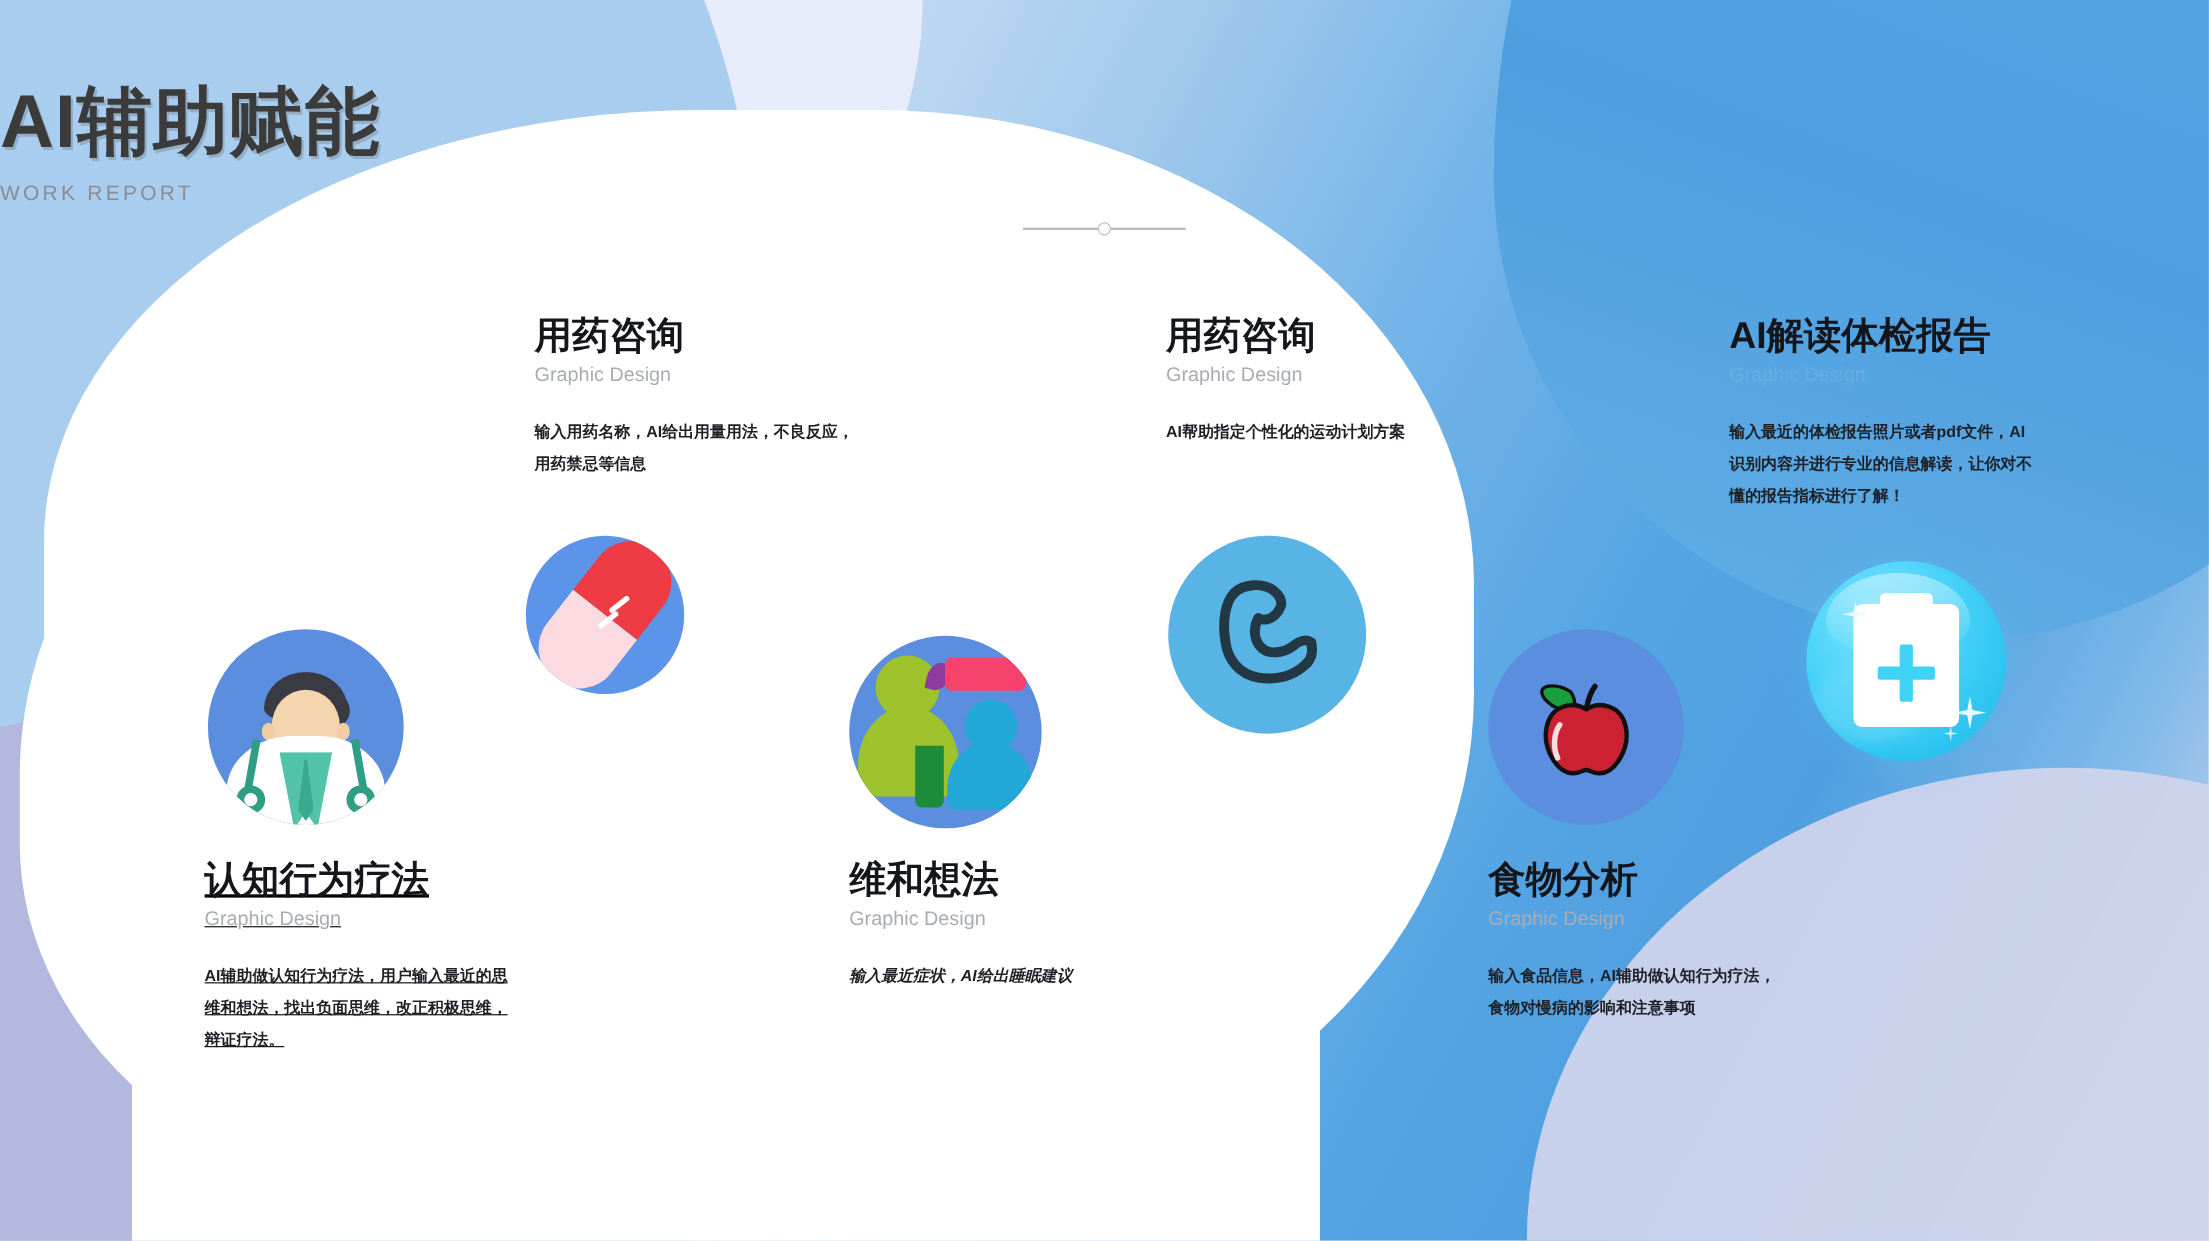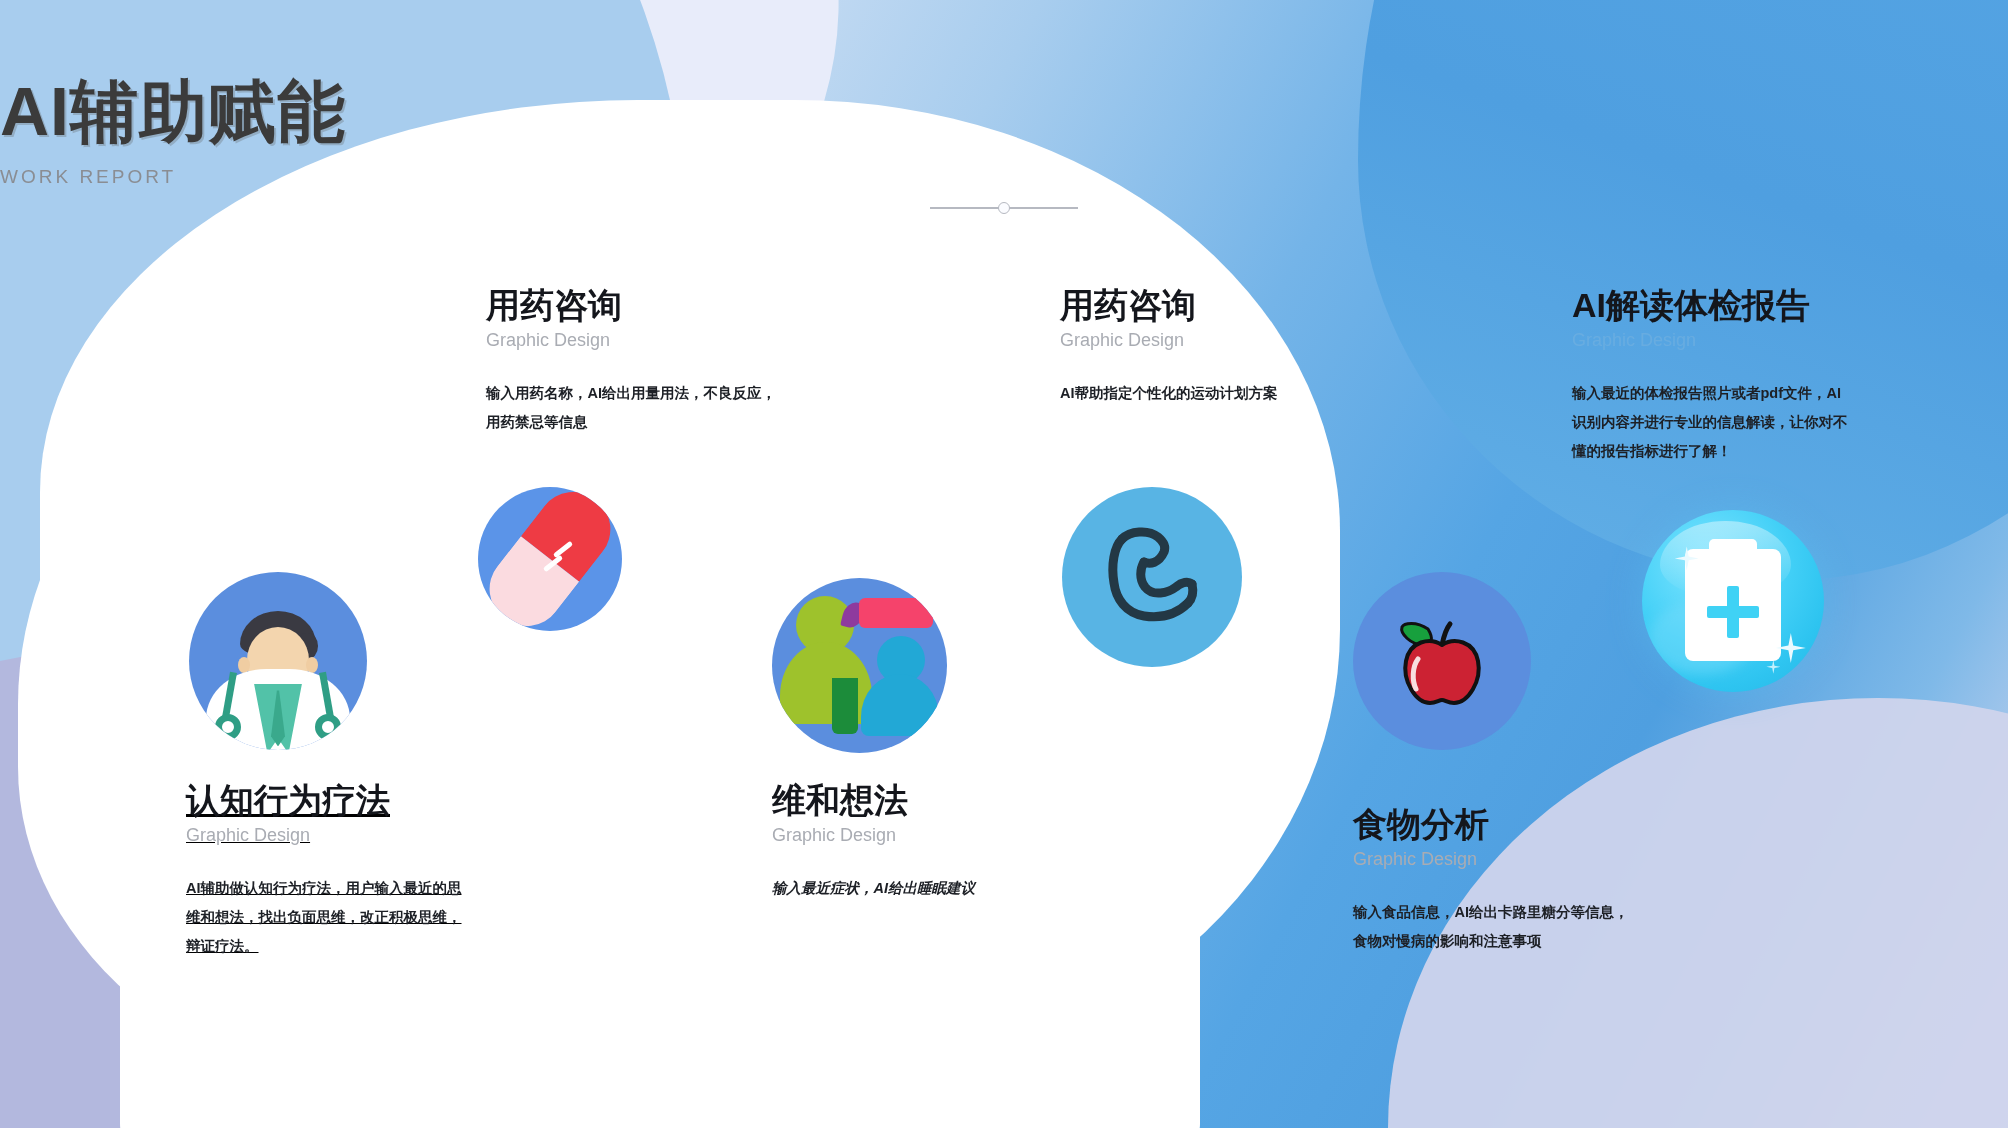--- a/index.html
+++ b/index.html
@@ -480,20 +480,20 @@
 
   <div class="icon-circle ic-apple" style="left:1353px; top:572px; width:178px; height:178px;">
     <svg class="apple-svg" width="120" height="120" viewBox="0 0 120 120">
       <path d="M46 28 C34 20 22 22 20 26 C18 32 28 44 42 44 C50 44 52 38 46 28 Z" fill="#17a03d" stroke="#111111" stroke-width="3" stroke-linejoin="round"></path>
       <path d="M60 44 C62 34 64 28 68 23" fill="none" stroke="#111111" stroke-width="5" stroke-linecap="round"></path>
       <path d="M60 44 C48 36 28 40 24 60 C20 80 34 102 48 102 C54 102 57 99 60 99
                C63 99 66 102 72 102 C86 102 100 80 96 60 C92 40 72 36 60 44 Z" fill="#cc2233" stroke="#111111" stroke-width="4" stroke-linejoin="round"></path>
       <path d="M36 58 C30 66 30 80 34 88" fill="none" stroke="#ffffff" stroke-width="5" stroke-linecap="round" opacity=".85"></path>
     </svg>
   </div>
-  <div class="item" style="left:1353px; top:780px; width:340px;margin-top:24px;">
+  <div class="item" style="left:1353px; top:780px; width:340px;">
     <div class="headline">食物分析</div>
     <div class="subline">Graphic Design</div>
-    <div class="desc" style="white-space:pre-line;">输入食品信息，AI给出卡路里糖分等信息，
+    <div class="desc" style="white-space:pre-line;">输入食品信息，AI辅助做认知行为疗法，
 食物对慢病的影响和注意事项</div>
   </div>
 
 </div>
 
 </body></html>

